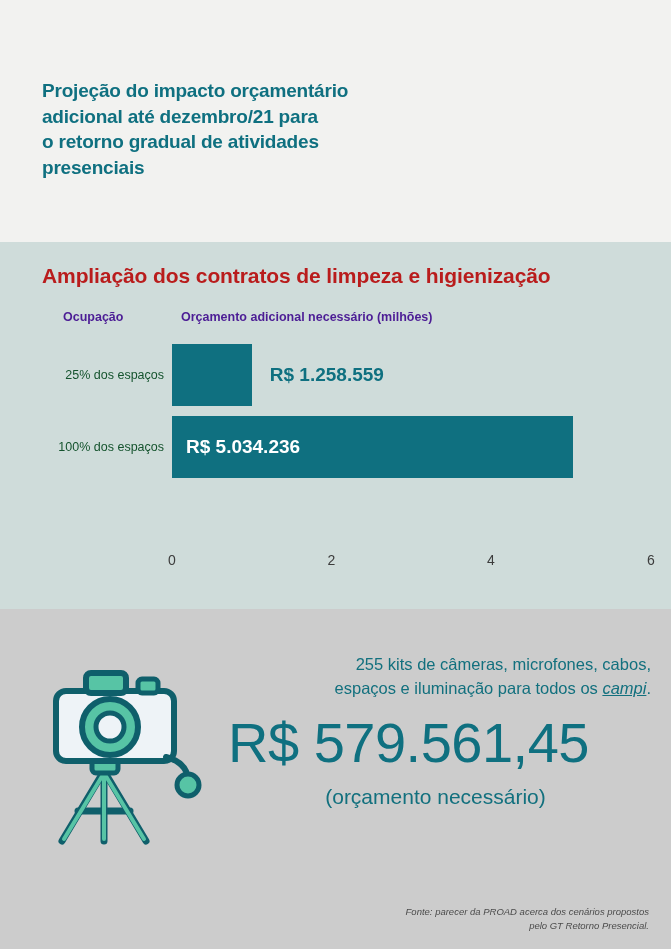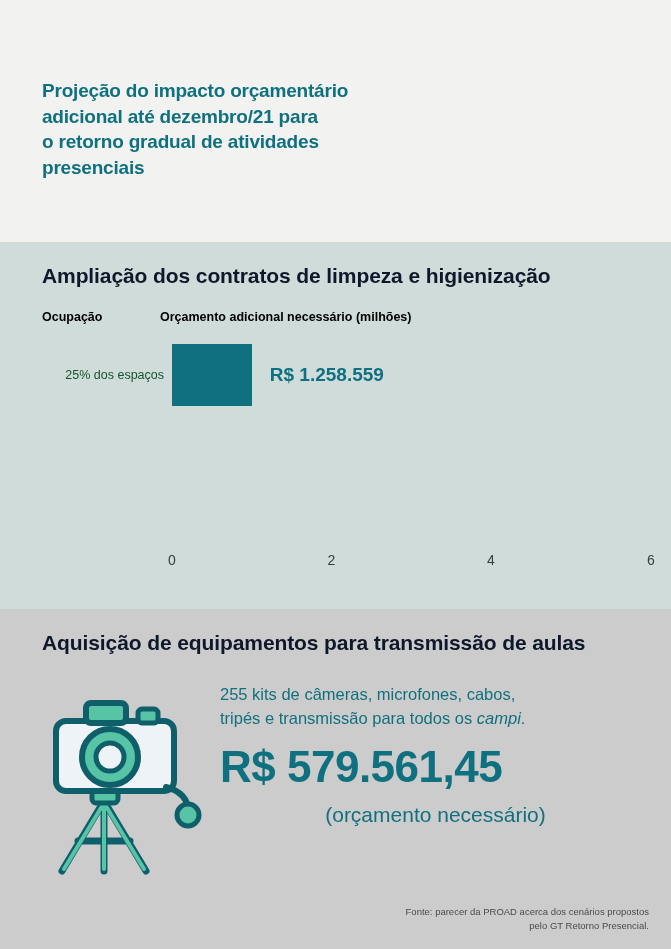--- a/index.html
+++ b/index.html
@@ -34,32 +34,33 @@
 
   
   .section-chart {
     background: #cfdcda;
     height: 367px;
     box-sizing: border-box;
     padding: 22px 20px 0 42px;
     position: relative;
   }
   .section-heading {
-    color: #0f172a;
+    color: #b91c1c;
     font-size: 21px;
     font-weight: bold;
     margin: 0 0 22px 0;
     letter-spacing: -0.1px;
   }
   .chart-col-headers {
     position: relative;
     height: 22px;
-    color: #000000;
+    color: #4c1d95;
     font-size: 12.5px;
     font-weight: bold;
+    margin-left: 21px;
   }
   .col-head-occupacao {
     position: absolute;
     left: 0;
     top: 0;
   }
   .col-head-orcamento {
     position: absolute;
     left: 118px;
     top: 0;
@@ -151,46 +152,49 @@
   }
   .equip-text {
     flex: 1;
     padding-left: 8px;
   }
   .equip-desc {
     color: #12707e;
     font-size: 16.5px;
     line-height: 1.45;
     margin: 6px 0 0 0;
+    text-align: right;
   }
   .equip-desc em {
     font-style: italic;
+    text-decoration: underline;
   }
   .equip-amount {
     color: #0f7080;
-    font-size: 44px;
-    font-weight: bold;
-    margin: 14px 0 0 0;
+    font-size: 56px;
+    font-weight: normal;
+    margin: 14px 0 0 8px;
     letter-spacing: -0.5px;
     line-height: 1;
   }
   .equip-sub {
     color: #12707e;
     font-size: 21px;
     margin: 14px 0 0 0;
     text-align: center;
   }
 
   .source-note {
     position: absolute;
     right: 22px;
     bottom: 16px;
     text-align: right;
     color: #4b4b4b;
     font-size: 9.5px;
+    font-style: italic;
     line-height: 1.45;
     white-space: pre-line;
   }
 </style>
 </head>
 <body>
 
 <section class="section-title-block">
   <h1 class="main-title">Projeção do impacto orçamentário
 adicional até dezembro/21 para
@@ -211,32 +215,39 @@
     <div class="bar-row">
       <div class="bar-track">
         <span class="bar-label">25% dos espaços</span>
         <div class="bar" style="width:16.66%">
           <span class="bar-value outside">R$ 1.258.559</span>
         </div>
       </div>
     </div>
 
 
+    <div class="bar-row">
+      <div class="bar-track">
+        <span class="bar-label">100% dos espaços</span>
+        <div class="bar" style="width:83.8%">
+          <span class="bar-value">R$ 5.034.236</span>
+        </div>
+      </div>
+    </div>
 
     <div class="axis">
       <span class="axis-tick" style="left:0%">0</span>
       <span class="axis-tick" style="left:33.3%">2</span>
       <span class="axis-tick" style="left:66.6%">4</span>
       <span class="axis-tick" style="left:100%">6</span>
     </div>
   </div>
 </section>
 
 <section class="section-equip">
-  <h2 class="section-heading">Aquisição de equipamentos para transmissão de aulas</h2>
 
   <div class="equip-body">
     <div class="camera-wrap">
       <svg width="160" height="195" viewBox="0 0 160 195">
 
         <g stroke="#0f5f6b" stroke-width="7" stroke-linecap="round" fill="none">
           <line x1="62" y1="120" x2="20" y2="190"></line>
           <line x1="62" y1="120" x2="62" y2="190"></line>
           <line x1="62" y1="120" x2="104" y2="190"></line>
           <line x1="36" y1="160" x2="88" y2="160"></line>
@@ -259,21 +270,21 @@
         <circle cx="68" cy="76" r="14" fill="#eef3f7" stroke="#0f5f6b" stroke-width="5"></circle>
 
         <path d="M124 106 q22 6 22 24" fill="none" stroke="#0f5f6b" stroke-width="6" stroke-linecap="round"></path>
         <circle cx="146" cy="134" r="11" fill="#57c4a5" stroke="#0f5f6b" stroke-width="5"></circle>
       </svg>
     </div>
 
     <div class="equip-text">
       <p class="equip-desc">
         <span>255 kits de câmeras, microfones, cabos,</span><br>
-        <span>tripés e transmissão para todos os </span><em>campi</em><span>.</span>
+        <span>espaços e iluminação para todos os </span><em>campi</em><span>.</span>
       </p>
       <p class="equip-amount">R$ 579.561,45</p>
       <p class="equip-sub">(orçamento necessário)</p>
     </div>
   </div>
 
   <div class="source-note">Fonte: parecer da PROAD acerca dos cenários propostos
 pelo GT Retorno Presencial.</div>
 </section>
 

